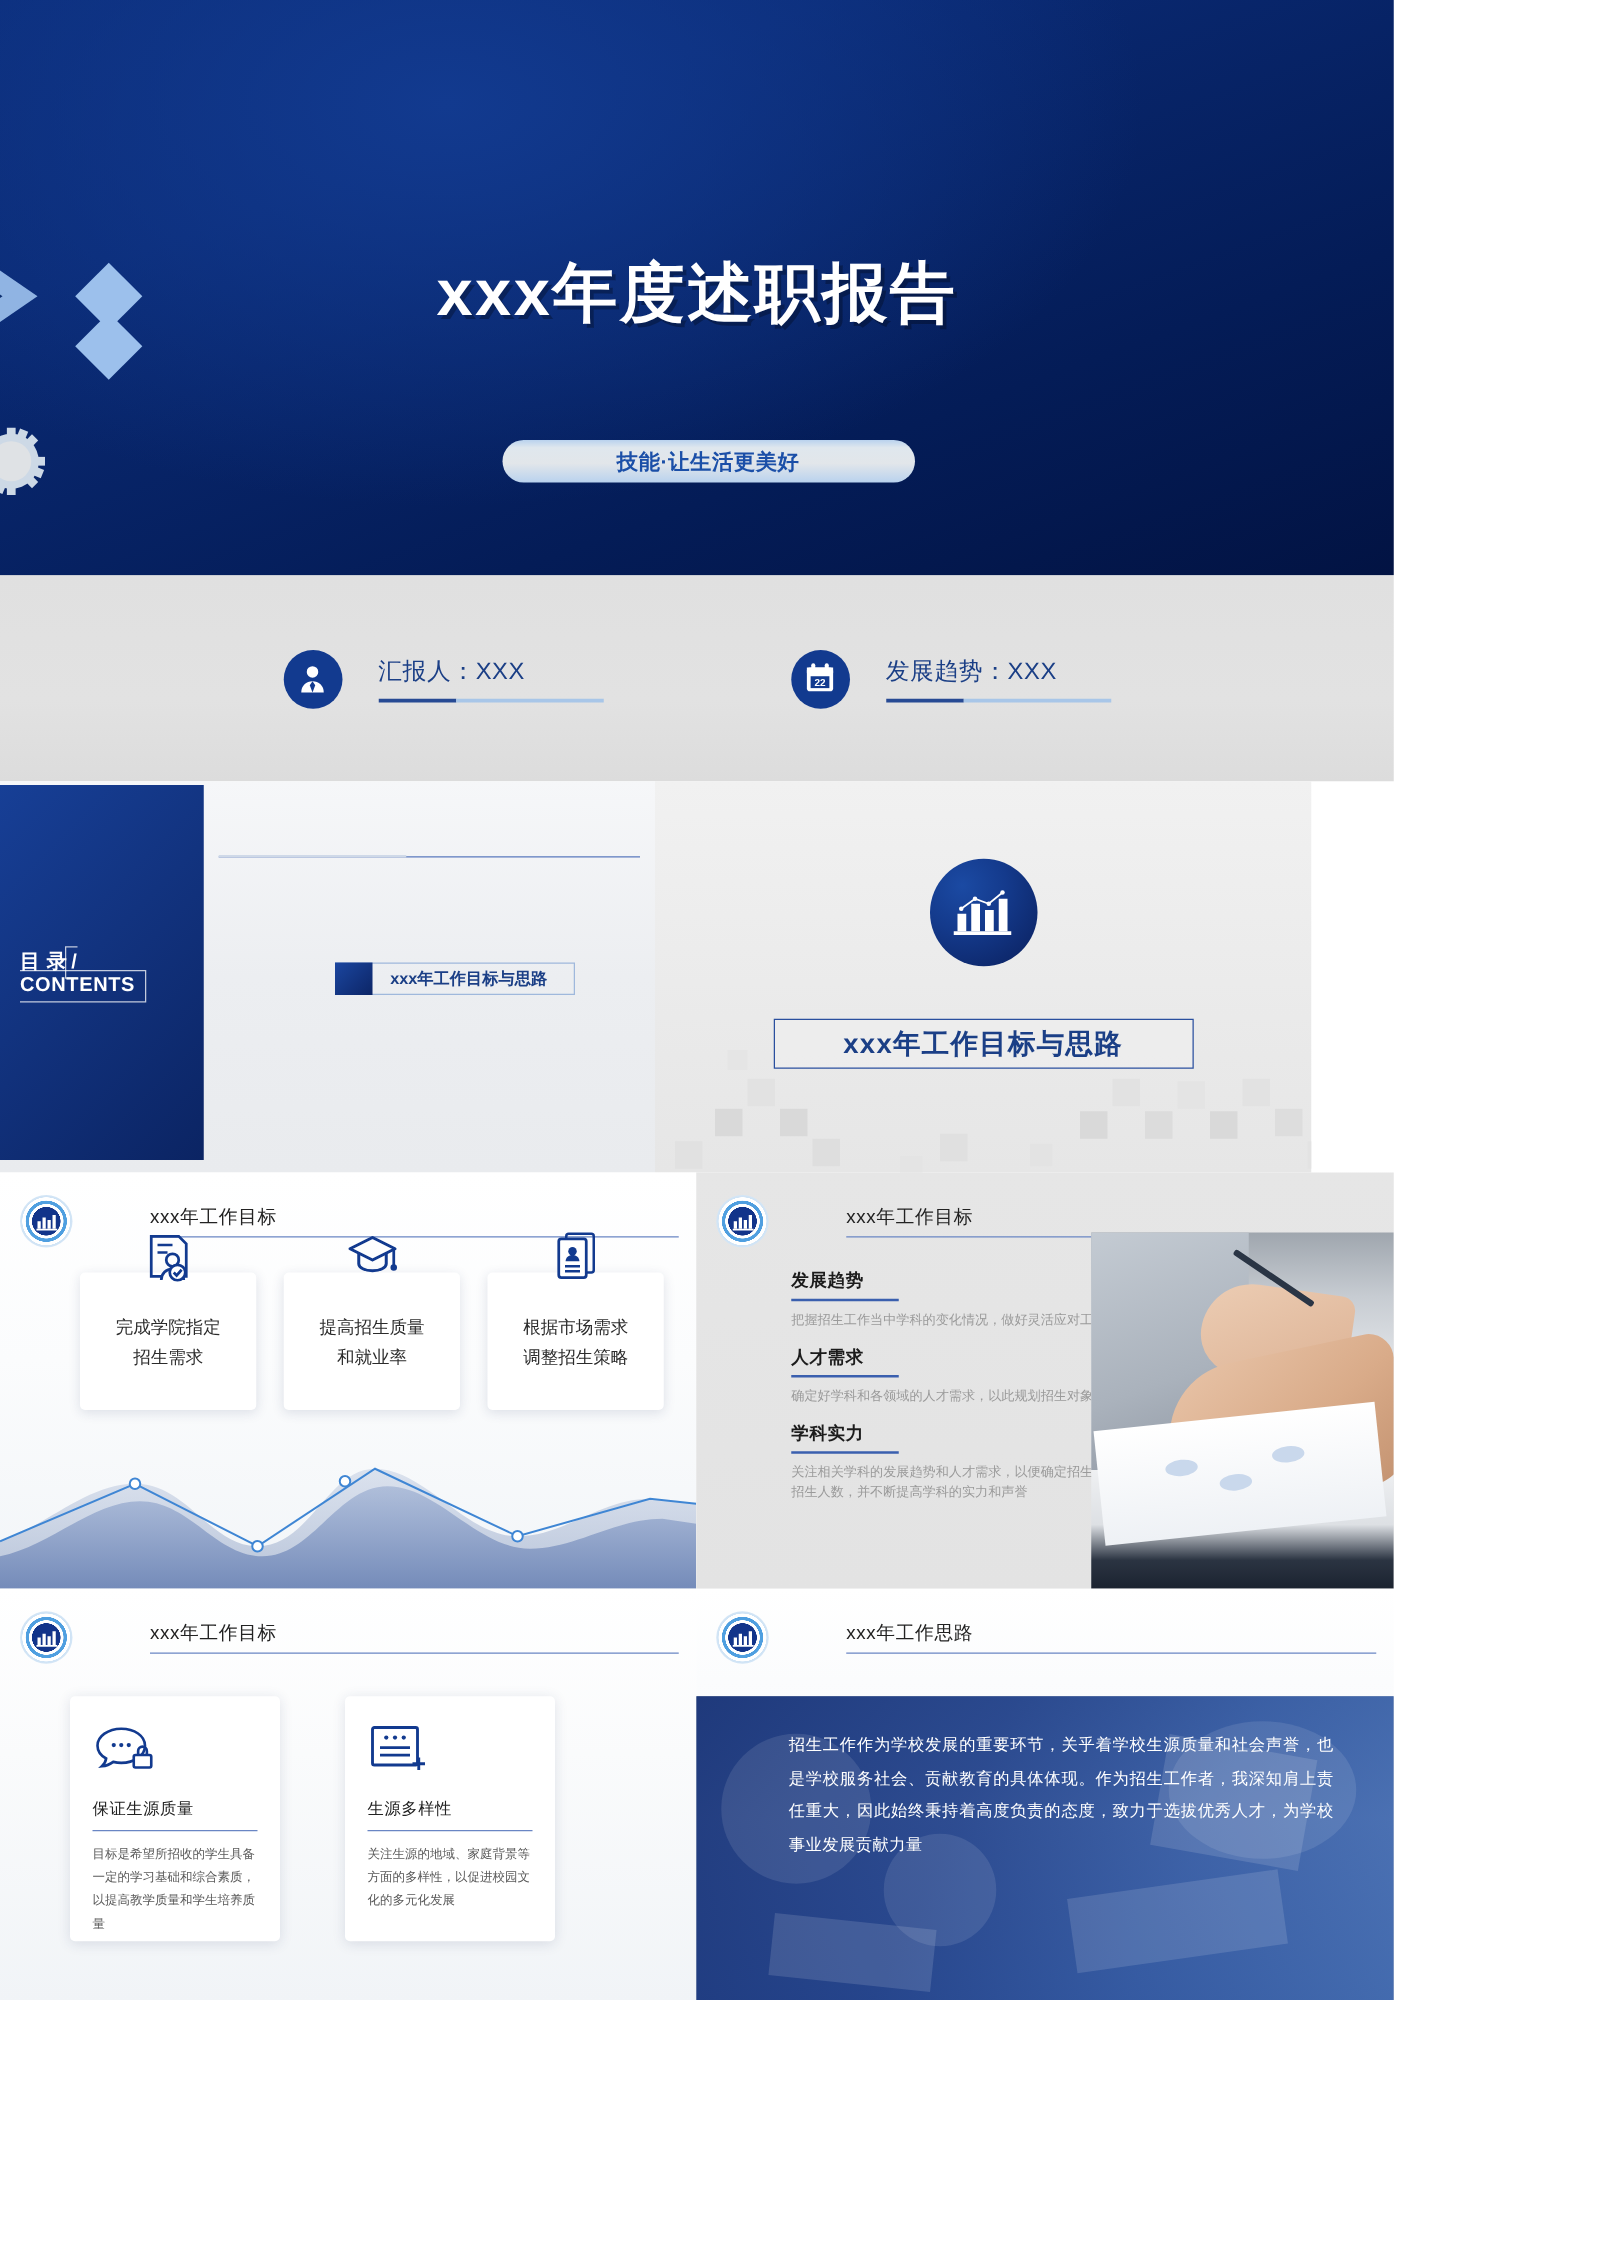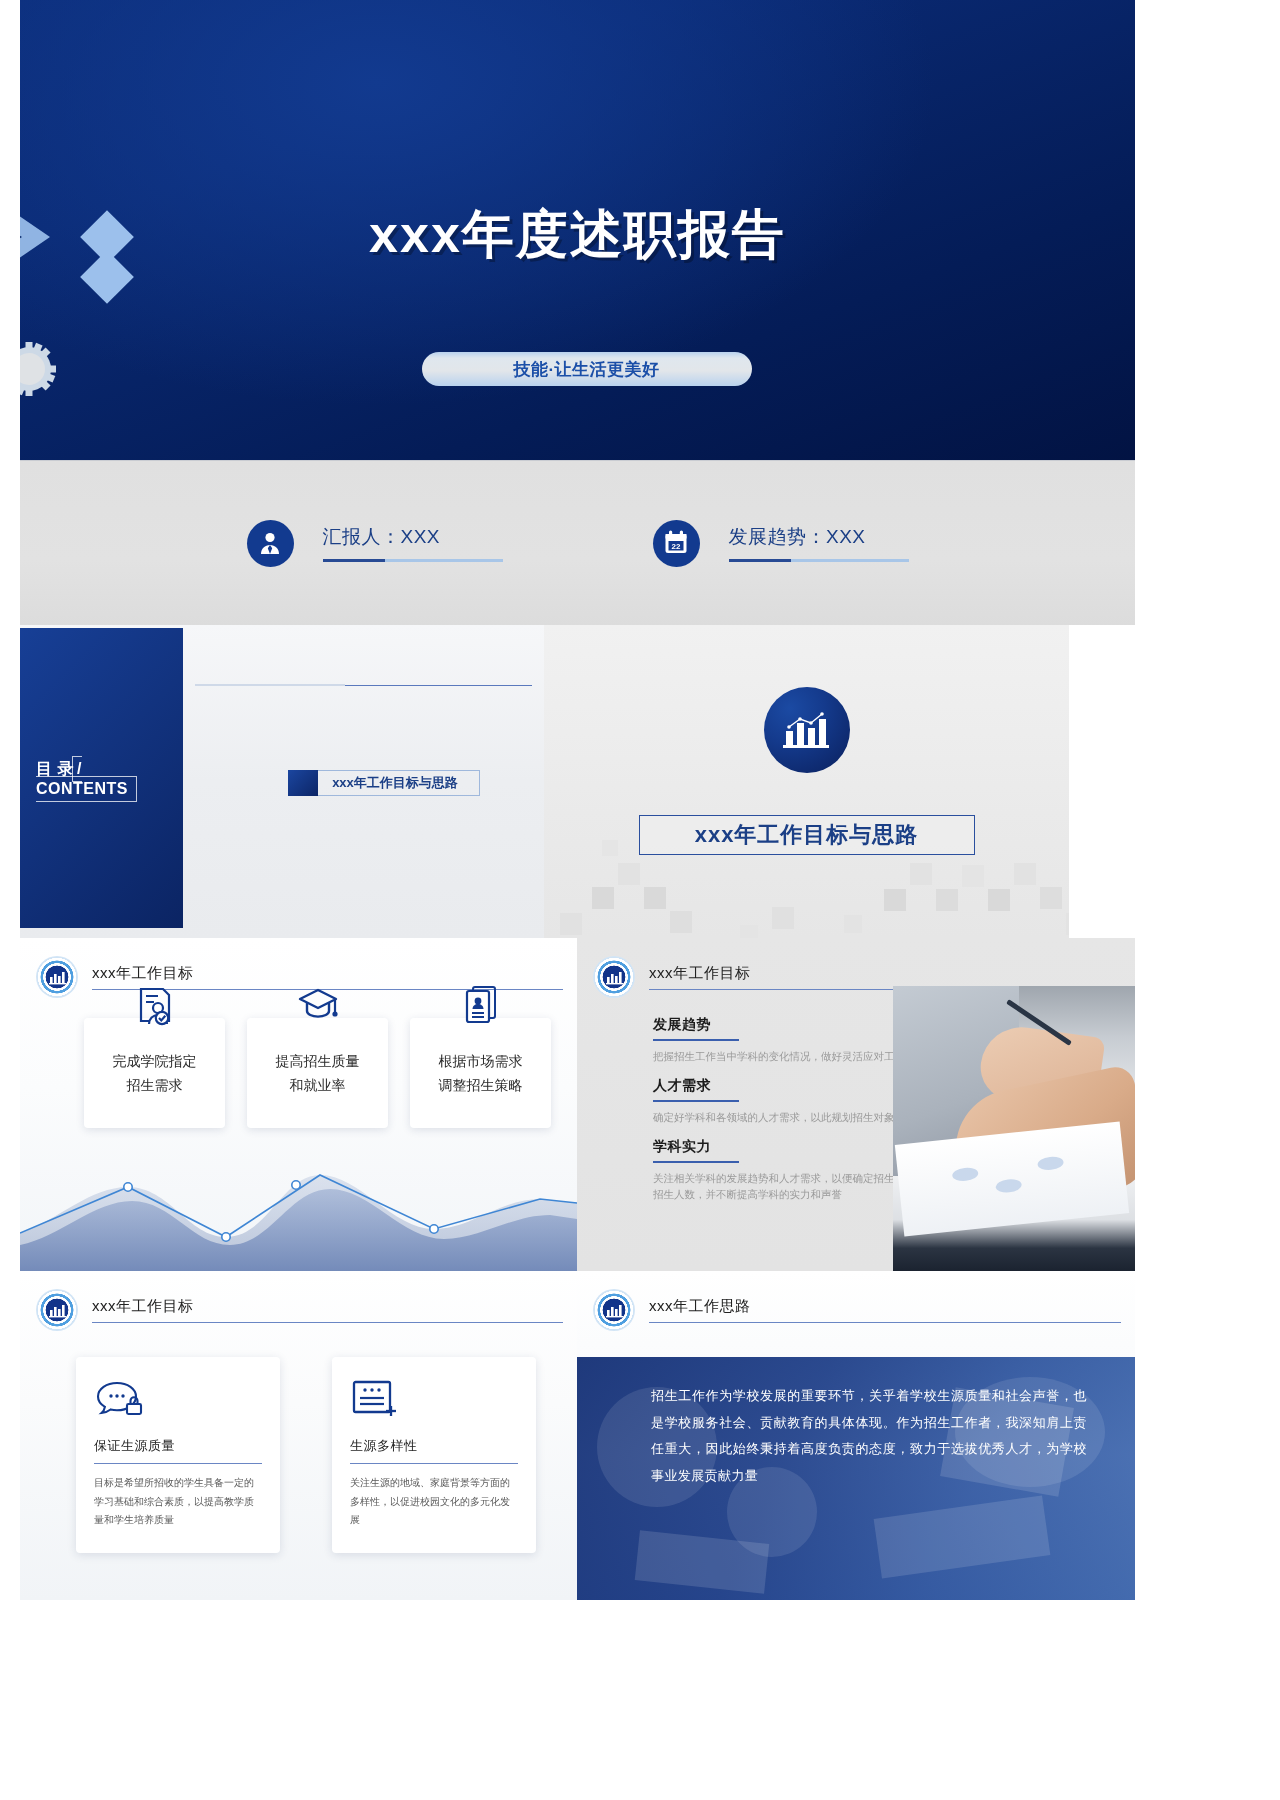--- a/index.html
+++ b/index.html
@@ -3,21 +3,21 @@
 <meta charset="utf-8">
 <style>
   * { box-sizing: border-box; margin: 0; padding: 0; }
   html, body {
     width: 1280px;
     background: #fff;
     font-family: "Liberation Sans", "DejaVu Sans", sans-serif;
   }
   body { width: 1280px; height: 1800px; overflow: hidden; }
 
-  .deck { width: 1115px; height: 1800px; position: relative; background:#fff;padding-left:20px; }
+  .deck { width: 1115px; height: 1800px; position: relative; background:#fff; }
 
   
   .cover {
     position: relative;
     width: 1115px; height: 460px;
     background:
       radial-gradient(ellipse 900px 520px at 32% 18%, #123a8f 0%, rgba(18,58,143,0) 62%),
       linear-gradient(160deg,#0b2d7a 0%, #0a2a74 28%, #041c57 70%, #021343 100%);
     overflow: hidden;
   }
@@ -182,21 +182,21 @@
   .panel-head {
     position: absolute; top: 18px; left: 16px; right: 14px;
     display: flex; align-items: center; gap: 14px;
   }
   .ring {
     width: 42px; height: 42px; border-radius: 50%;
     background: radial-gradient(circle, #12348a 0%, #12348a 38%, #ffffff 39%, #ffffff 46%, #4f9fe0 47%, #4f9fe0 55%, #ffffff 56%, #ffffff 64%, #cfe3f5 65%, #eef4fb 100%);
     display:flex; align-items:center; justify-content:center;
     flex: 0 0 auto;
   }
-  .panel-head-txt { flex:1; }
+  .panel-head-txt { flex:1;margin-left:48px; }
   .panel-head-txt .t { font-size: 15px; color:#222; letter-spacing:.5px; }
   .panel-head-txt .u { margin-top:6px; height:1px; background:#6a86c4; }
 
   .cards3 {
     position: absolute; left: 26px; right: 26px; top: 80px;
     display: flex; gap: 22px; margin-left: 38px;
   }
   .card3 {
     flex: 1; height: 110px; background:#fff;
     border-radius: 4px;
@@ -255,21 +255,21 @@
   
   .row4 { display:flex; width:1115px; height:329px; }
 
   .panelL2 {
     width: 557px; height:100%;
     background: linear-gradient(180deg,#ffffff 0%, #fafbfc 40%, #f1f4f7 100%);
     position: relative; overflow:hidden;
   }
   .cards2 { position:absolute; left:56px; top:86px; display:flex; gap:52px; }
   .card2 {
-    width: 204px; height: 196px; background:#fff; border-radius:4px;
+    width: 168px; height: 196px; background:#fff; border-radius:4px;
     box-shadow: 0 2px 10px rgba(30,50,90,.13);
     padding: 22px 18px 0 18px;
   }
   .card2 .ic2 { margin-bottom: 16px; }
   .card2 h5 { font-size: 13px; color:#222; font-weight:400; letter-spacing:.5px; }
   .card2 .uline { margin-top: 8px; height:1px; background:#6a86c4; }
   .card2 p { margin-top: 10px; font-size: 10px; color:#5a5a5a; line-height:1.85; }
 
   .panelR2 {
     width: 558px; height:100%;

